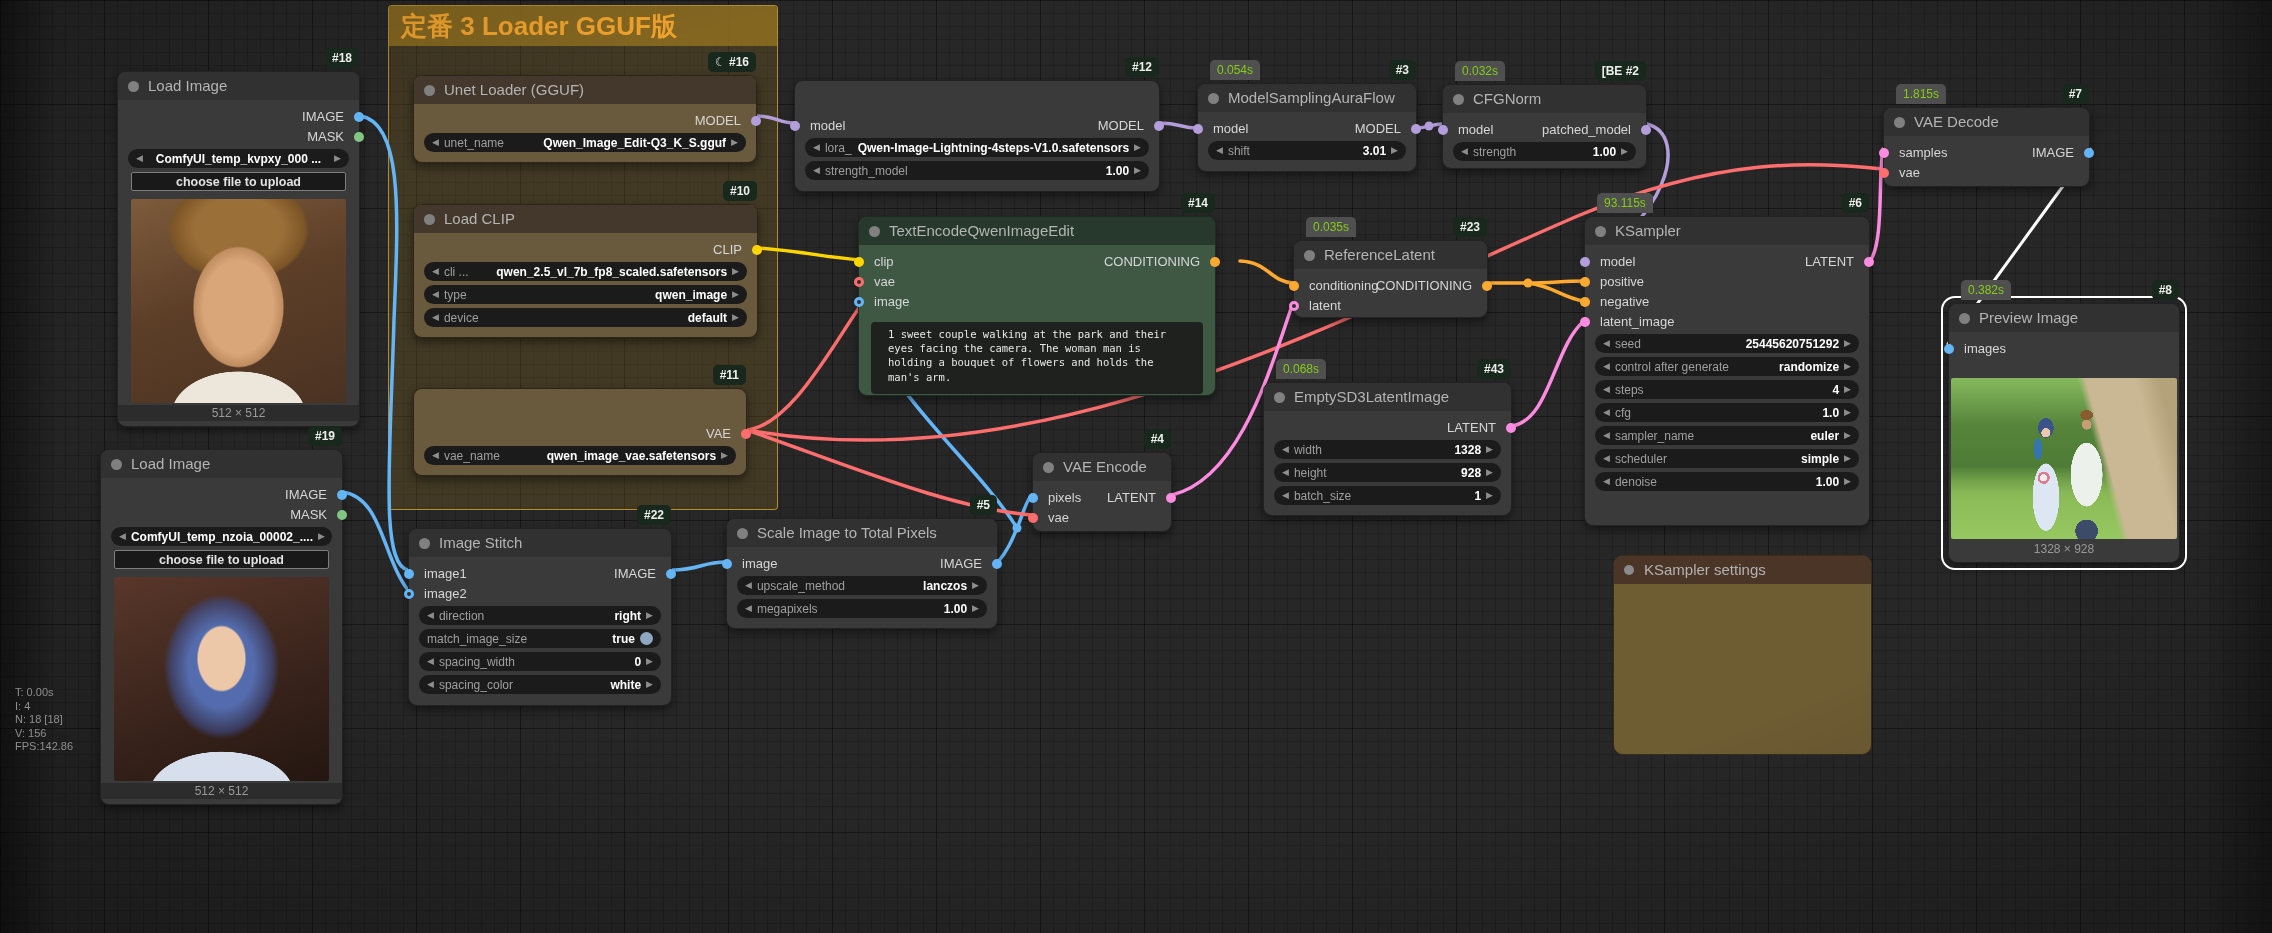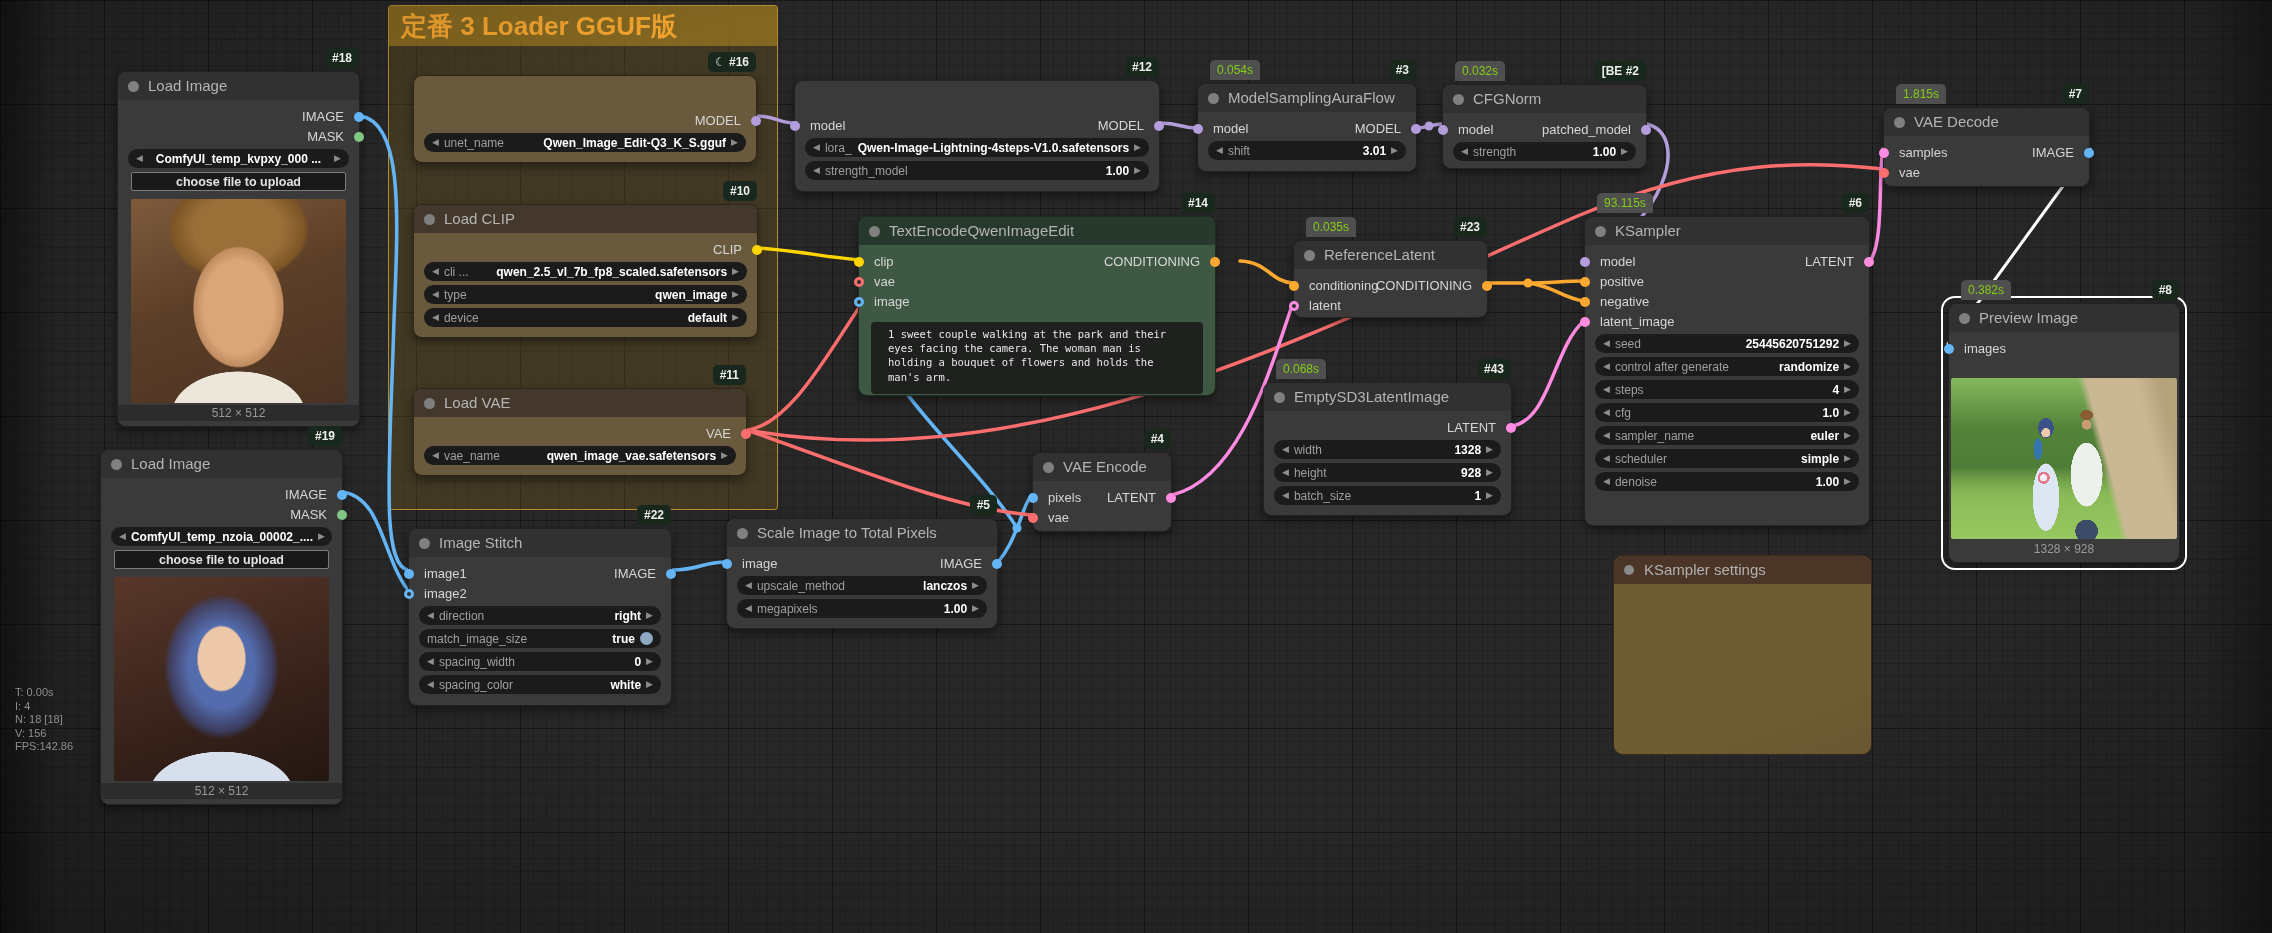--- a/index.html
+++ b/index.html
@@ -184,20 +184,24 @@
           <span class="wvalue">ComfyUI_temp_nzoia_00002_....</span>
           <span class="arrow">▶</span>
         </div>
       </div>
       <div class="btnw" style="top: 100px;">choose file to upload</div>
       <div class="nimg ph-woman" style="left: 13px; right: 13px; top: 127px; height: 204px;"></div>
       <div class="ncap strip" style="top: 333px;">512 × 512</div>
     </div>
     <div class="node t-brown" style="left: 413px; top: 75px; width: 344px; height: 88px;">
       <div class="badge b-id">☾ #16</div>
+      <div class="nhead">
+        <div class="ndot"></div>
+        <div class="ntitle">Unet Loader (GGUF)</div>
+      </div>
       <div class="prow" style="top: 35px;">
         <span class="pdot out" style="background: rgb(179, 157, 219);"></span>
         <span class="plabel out">MODEL</span>
       </div>
       <div class="widget" style="top: 57px;">
         <div class="pill">
           <span class="arrow">◀</span>
           <span class="wlabel">unet_name</span>
           <span class="wvalue">Qwen_Image_Edit-Q3_K_S.gguf</span>
           <span class="arrow">▶</span>
@@ -234,24 +238,20 @@
         <div class="pill">
           <span class="arrow">◀</span>
           <span class="wlabel">device</span>
           <span class="wvalue">default</span>
           <span class="arrow">▶</span>
         </div>
       </div>
     </div>
     <div class="node t-brown" style="left: 413px; top: 388px; width: 334px; height: 88px;">
       <div class="badge b-id">#11</div>
-      <div class="nhead">
-        <div class="ndot"></div>
-        <div class="ntitle">Load VAE</div>
-      </div>
       <div class="prow" style="top: 35px;">
         <span class="pdot out" style="background: rgb(255, 110, 110);"></span>
         <span class="plabel out">VAE</span>
       </div>
       <div class="widget" style="top: 57px;">
         <div class="pill">
           <span class="arrow">◀</span>
           <span class="wlabel">vae_name</span>
           <span class="wvalue">qwen_image_vae.safetensors</span>
           <span class="arrow">▶</span>

